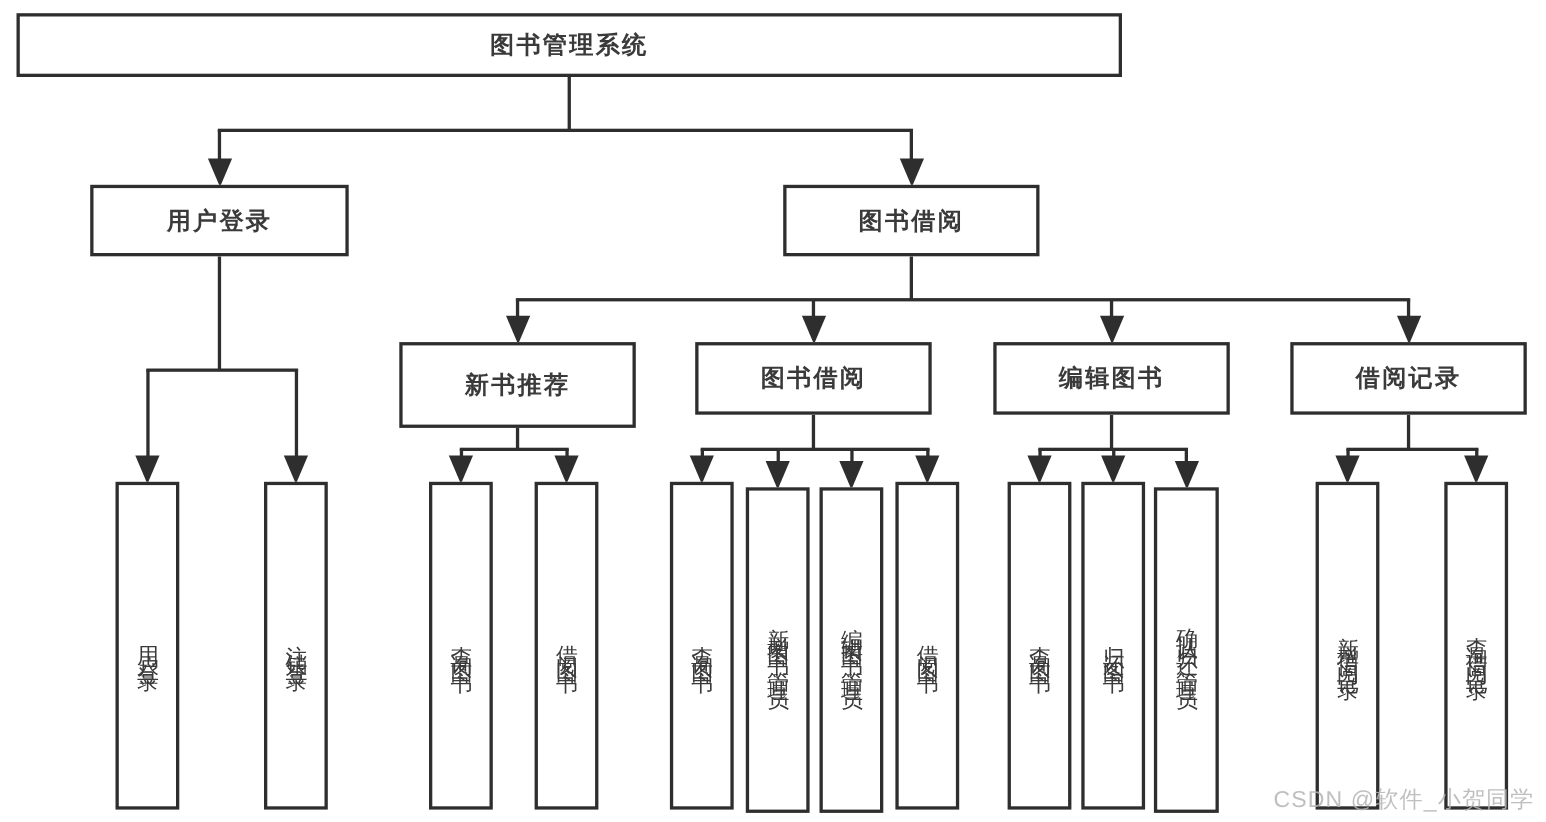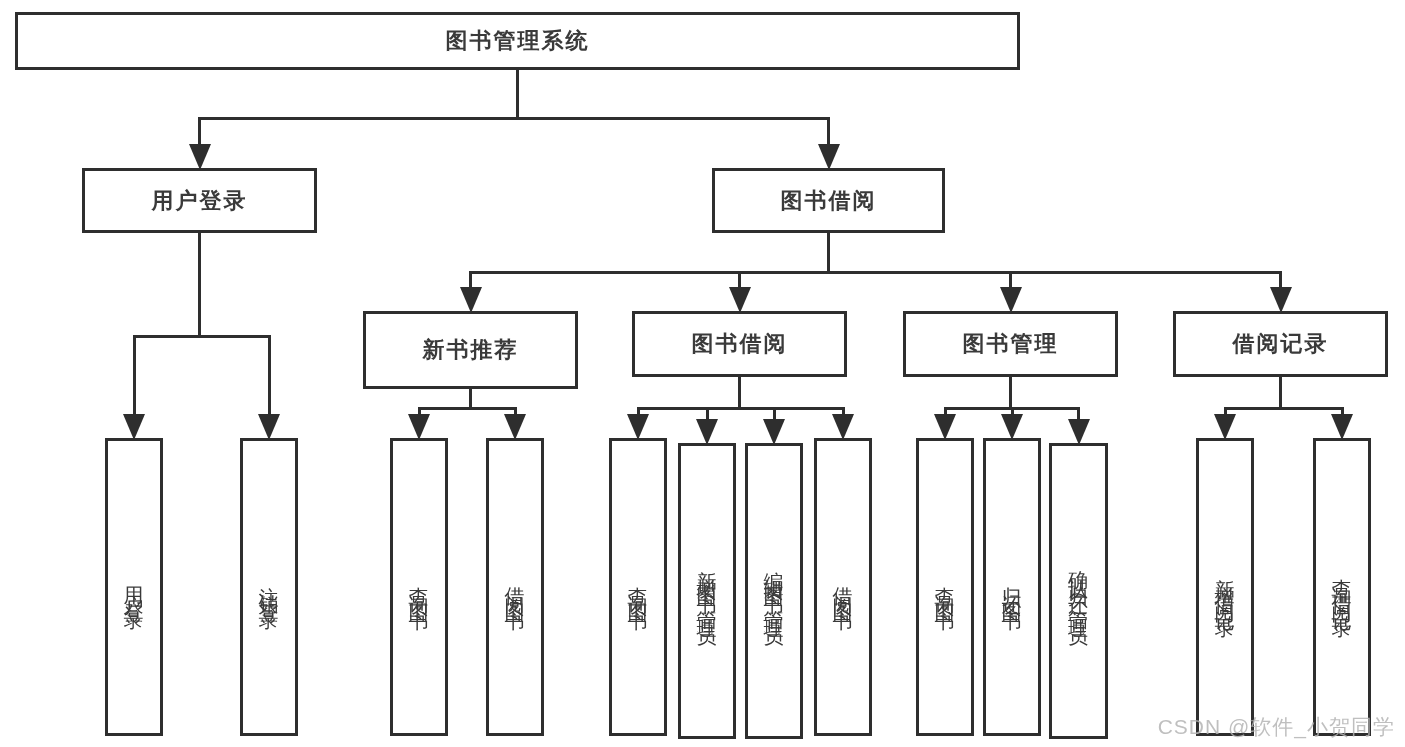--- a/index.html
+++ b/index.html
@@ -120,21 +120,21 @@
       <div class="node h" style="left: 712px; top: 168px; width: 233px; height: 65px;">
         <span class="lbl">图书借阅</span>
       </div>
       <div class="node h" style="left: 363px; top: 311px; width: 215px; height: 78px;">
         <span class="lbl">新书推荐</span>
       </div>
       <div class="node h" style="left: 632px; top: 311px; width: 215px; height: 66px;">
         <span class="lbl">图书借阅</span>
       </div>
       <div class="node h" style="left: 903px; top: 311px; width: 215px; height: 66px;">
-        <span class="lbl">图书管理</span>
+        <span class="lbl">编辑图书</span>
       </div>
       <div class="node h" style="left: 1173px; top: 311px; width: 215px; height: 66px;">
         <span class="lbl">借阅记录</span>
       </div>
       <div class="node v" style="left: 105px; top: 438px; width: 58px; height: 298px;">
         <span class="lbl">用户登录</span>
       </div>
       <div class="node v" style="left: 240px; top: 438px; width: 58px; height: 298px;">
         <span class="lbl">注销登录</span>
       </div>

